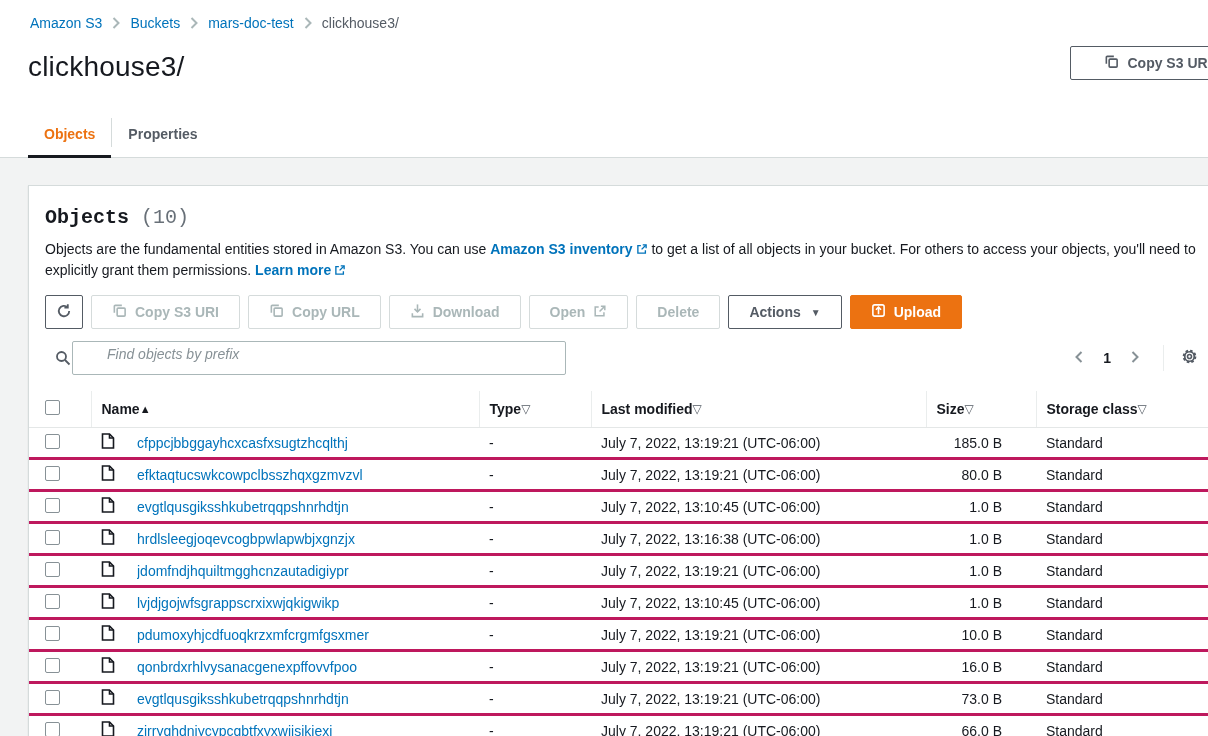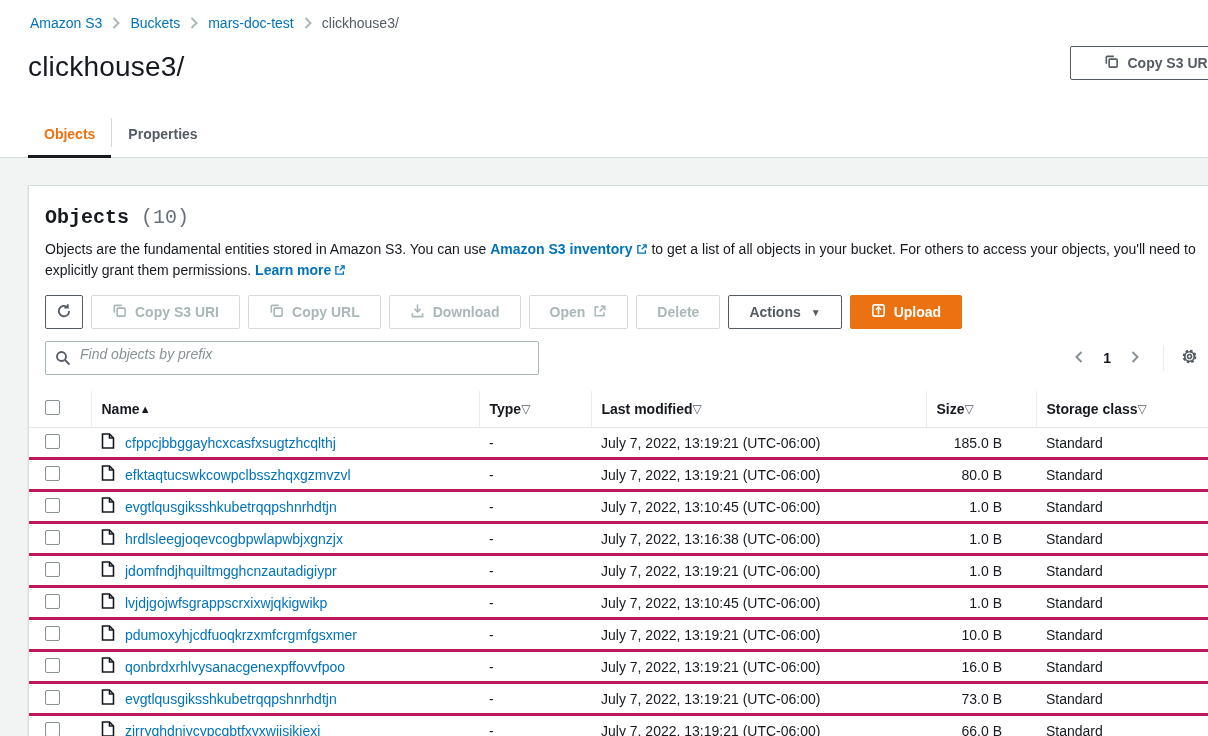--- a/index.html
+++ b/index.html
@@ -40,40 +40,40 @@
   .btn.primary { background: #ec7211; border-color: #ec7211; color: #ffffff; }
   .btn.icon-only { width: 38px; padding: 0; }
   .caret { font-size: 10px; margin-left: 2px; }
 
   .toolbar { display: flex; gap: 8px; padding: 0 16px; margin-bottom: 12px; }
 
   
   .controls-row { display: flex; justify-content: space-between; align-items: center; padding: 0 16px; margin-bottom: 16px; }
   .search-box { position: relative; width: 494px; }
   .search-box input { width: 100%; height: 34px; border: 1px solid #aab7b8; border-radius: 2px; padding: 0 10px 8px 34px;
-                      font-size: 14px; font-family: inherit; color: #16191f; }
+                      font-size: 14px; font-family: inherit; color: #16191f; margin-left: 27px; }
   .search-box input::placeholder { color: #879196; font-style: italic; }
   .search-glyph { position: absolute; left: 10px; top: 9px; }
   .pagination { display: flex; align-items: center; gap: 4px; }
   .page-btn { background: none; border: none; padding: 4px 8px; cursor: default; display: inline-flex; align-items: center; }
   .page-num { font-size: 14px; font-weight: bold; padding: 0 6px; }
   .pag-divider { width: 1px; height: 26px; background: #eaeded; margin: 0 10px; }
   .gear-btn { background: none; border: none; cursor: pointer; display: inline-flex; align-items: center; padding: 2px; }
 
   
   table { width: 100%; border-collapse: collapse; table-layout: fixed; font-size: 14px; }
   thead th { text-align: left; font-weight: bold; color: #16191f; padding: 9px 10px; border-bottom: 1px solid #e4e7e7; }
   thead th .th-inner { display: flex; align-items: center; }
   thead th:not(.col-check) { border-left: 1px solid #eaeded; }
   thead th.col-check { border-left: none; }
   .sort-asc { color: #16191f; font-size: 11px; }
   .sort-none { color: #545b64; font-size: 12px; }
   tbody td { padding: 5px 10px; border-top: 3px solid #be185d; height: 30px; }
   tbody tr:first-child td { border-top: none; }
-  .cell-name { display: flex; align-items: center; gap: 10px; overflow: hidden; }
+  .cell-name { display: flex; align-items: center; gap: 22px; overflow: hidden; }
   .cell-name a { color: #0073bb; text-decoration: none; cursor: pointer; white-space: nowrap; overflow: hidden; text-overflow: ellipsis; }
   td.col-size { text-align: right; padding-right: 34px; }
   .checkbox { width: 15px; height: 15px; border: 1px solid #879196; border-radius: 2px; background: #fff; display: inline-block; cursor: pointer; }
   th .checkbox, td .checkbox { margin-left: 6px; }
 </style>
 </head>
 <body>
 
 <div class="screen">
 

